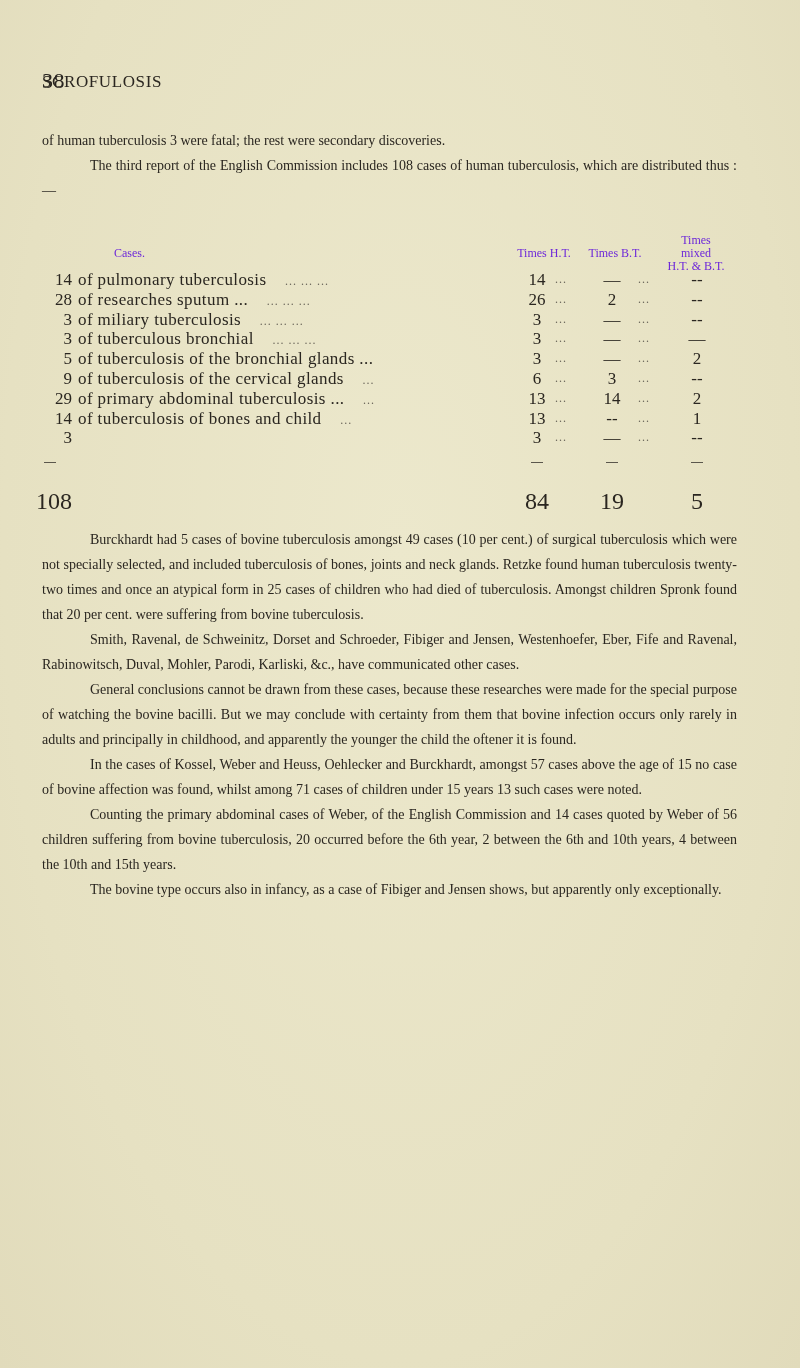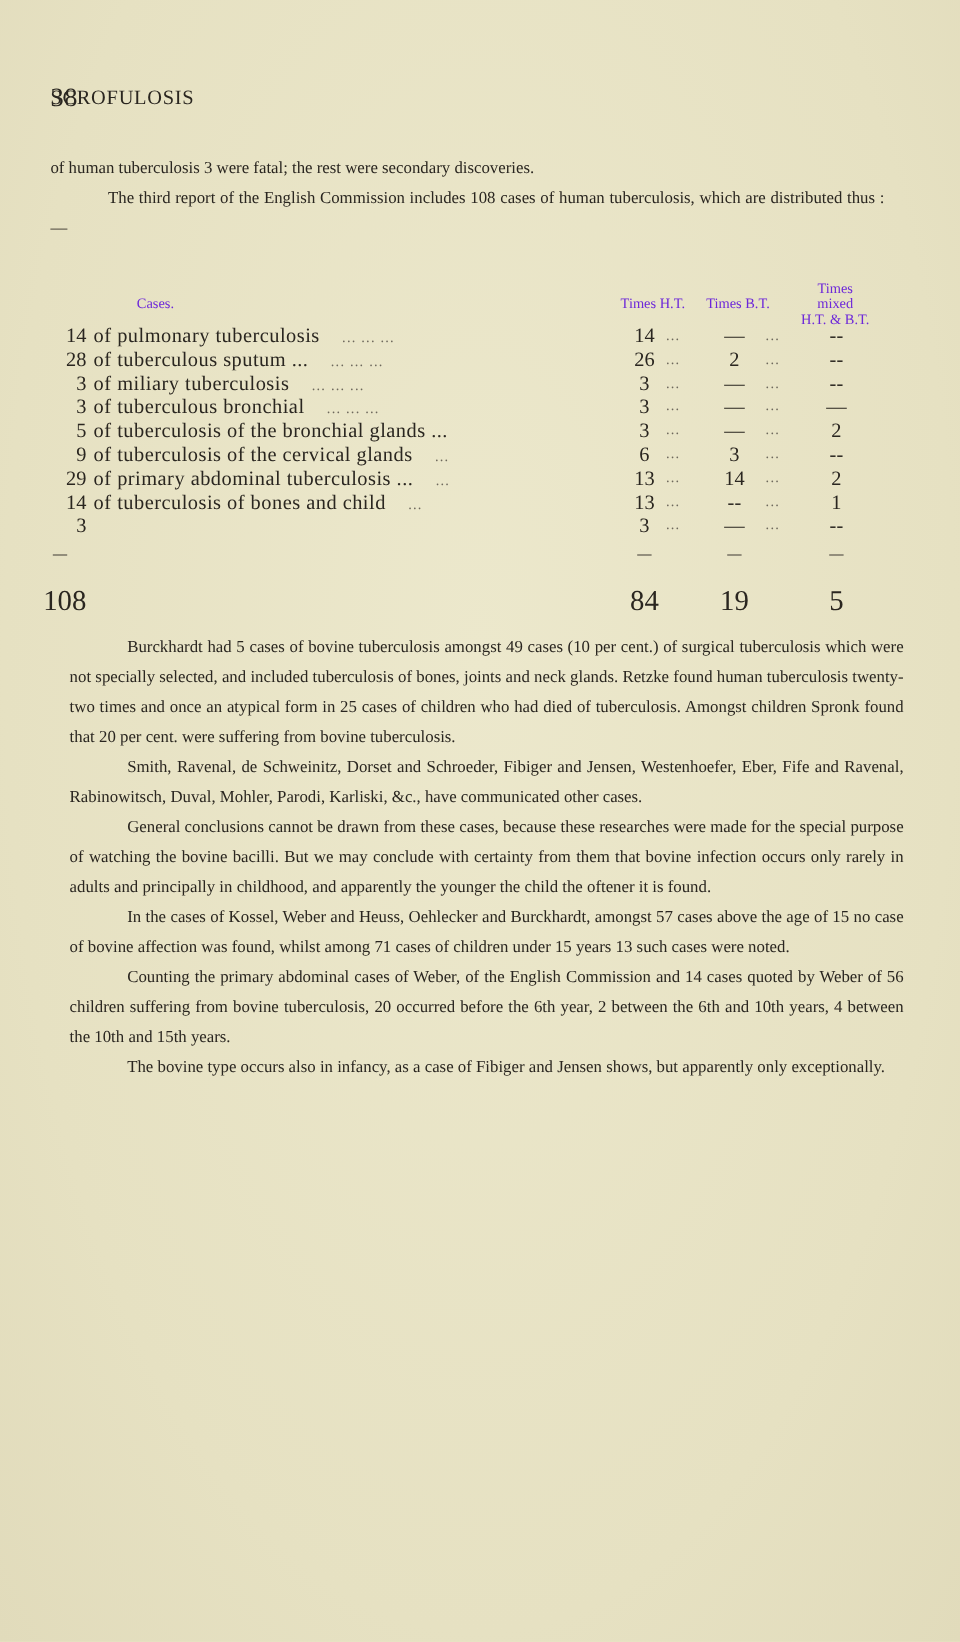--- a/index.html
+++ b/index.html
@@ -39,21 +39,21 @@
     .c-mx { position: absolute; left: 630px; width: 50px; text-align: center; }
     .d2 { position: absolute; left: 513px; }
     .d3 { position: absolute; left: 596px; }
     .rule-row { position: absolute; top: 226px; left: 0; width: 695px; height: 10px; }
     .rule { position: absolute; top: 4px; height: 1px; background: #5b574c; width: 12px; }
     .totals { position: absolute; top: 256px; left: 0; width: 695px; height: 24px; font-size: 24px; }
     .t-cases { position: absolute; left: -6px; }
     .t-ht { position: absolute; left: 470px; width: 50px; text-align: center; }
     .t-bt { position: absolute; left: 545px; width: 50px; text-align: center; }
     .t-mx { position: absolute; left: 630px; width: 50px; text-align: center; }
-    #body-text { position: absolute; top: 527px; left: 0; width: 695px; margin-left: 16px; }
+    #body-text { position: absolute; top: 527px; left: 0; width: 695px; }
   </style>
 </head>
 <body>
 
 <div class="page">
 
   <div class="running-head">
     <span class="page-number">38</span>
     <span class="running-title">SCROFULOSIS</span>
   </div>
@@ -78,21 +78,21 @@
         <span class="c-count">14</span>
         <span class="c-desc"><span>of pulmonary tuberculosis</span>&nbsp;&nbsp;&nbsp;&nbsp;<span class="dots">...   ...   ...</span></span>
         <span class="c-ht">14</span>
         <span class="d2 dots">...</span>
         <span class="c-bt">—</span>
         <span class="d3 dots">...</span>
         <span class="c-mx">--</span>
       </div>
       <div class="row">
         <span class="c-count">28</span>
-        <span class="c-desc"><span>of tuberculous sputum ...</span>&nbsp;&nbsp;&nbsp;&nbsp;<span class="dots">...   ...   ...</span></span>
+        <span class="c-desc"><span>of researches sputum ...</span>&nbsp;&nbsp;&nbsp;&nbsp;<span class="dots">...   ...   ...</span></span>
         <span class="c-ht">26</span>
         <span class="d2 dots">...</span>
         <span class="c-bt">2</span>
         <span class="d3 dots">...</span>
         <span class="c-mx">--</span>
       </div>
       <div class="row">
         <span class="c-count">3</span>
         <span class="c-desc"><span>of miliary tuberculosis</span>&nbsp;&nbsp;&nbsp;&nbsp;<span class="dots">...   ...   ...</span></span>
         <span class="c-ht">3</span>

